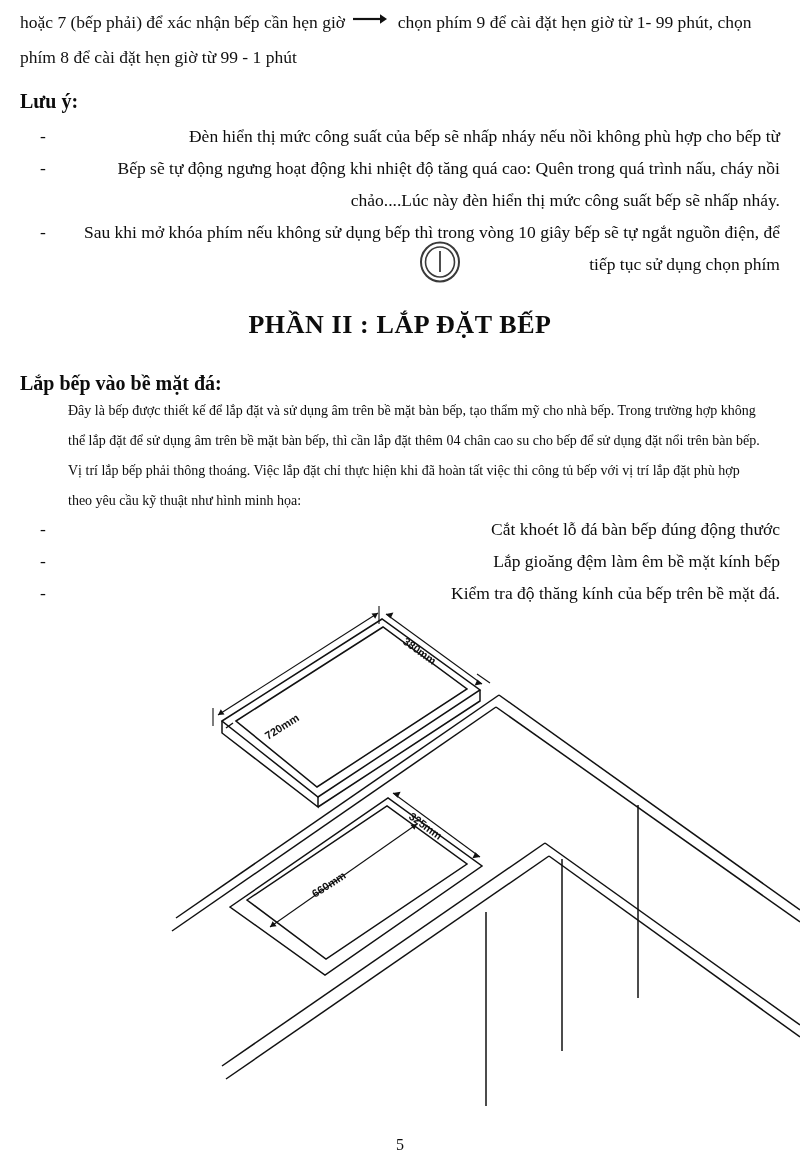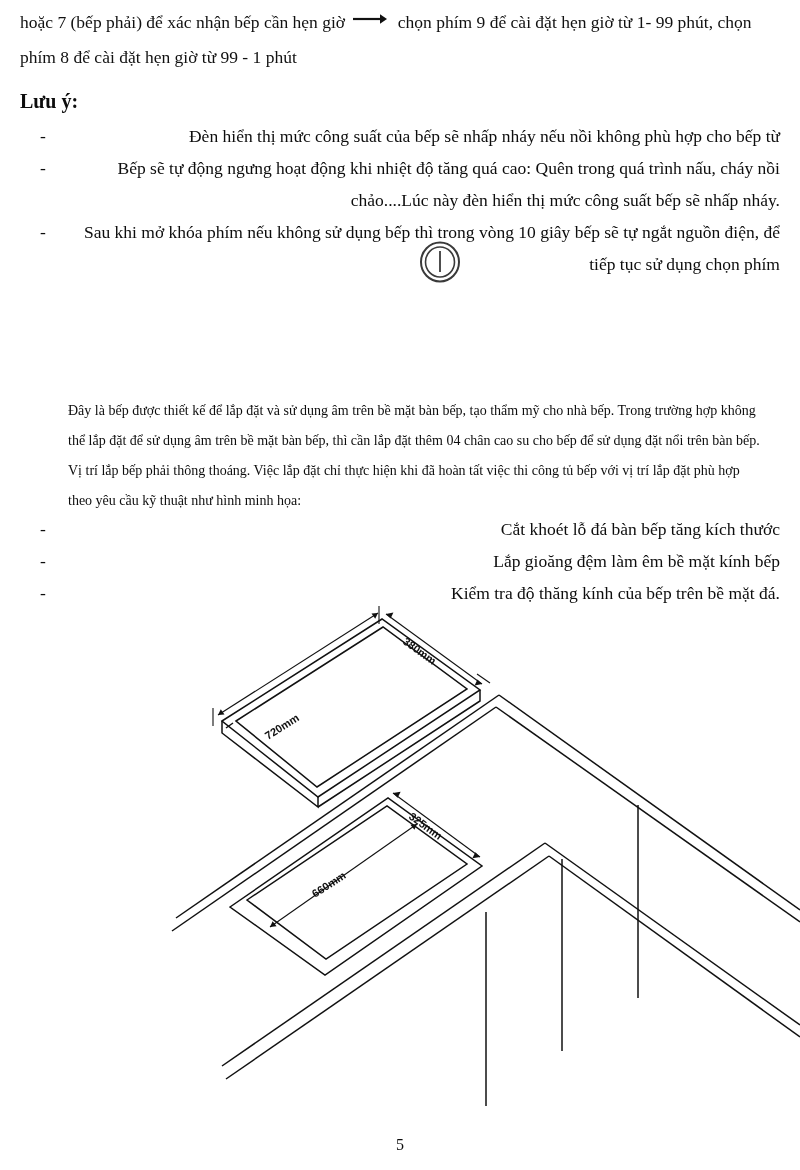--- a/index.html
+++ b/index.html
@@ -169,27 +169,29 @@
   </div>
 
   <div class="power-inline">
     <svg width="42" height="42" viewBox="0 0 42 42" aria-hidden="true">
       <ellipse cx="21" cy="21" rx="19" ry="19.5" fill="none" stroke="#3a3a3a" stroke-width="2"></ellipse>
       <ellipse cx="21" cy="21" rx="14.5" ry="15" fill="none" stroke="#3a3a3a" stroke-width="1.6"></ellipse>
       <line x1="21" y1="10" x2="21" y2="31" stroke="#3a3a3a" stroke-width="1.8"></line>
     </svg>
   </div>
 
-
+  <div class="heading">PHẦN II :  LẮP ĐẶT BẾP</div>
+
+  <div class="section-title" id="install-title">Lắp bếp vào bề mặt đá:</div>
   <div class="body-para">Đây là bếp được thiết kế để lắp đặt và sử dụng âm trên bề mặt bàn bếp, tạo thẩm mỹ cho nhà bếp. Trong trường hợp không thể lắp đặt để sử dụng âm trên bề mặt bàn bếp, thì cần lắp đặt thêm 04 chân cao su cho bếp để sử dụng đặt nổi trên bàn bếp. Vị trí lắp bếp phải thông thoáng. Việc lắp đặt chỉ thực hiện khi đã hoàn tất việc thi công tủ bếp với vị trí lắp đặt phù hợp theo yêu cầu kỹ thuật như hình minh họa:</div>
 
   <div class="bullet-list" id="steps-list">
     <div class="bullet-row">
       <span class="dash">-</span>
-      <span class="btext">Cắt khoét lỗ đá bàn bếp tăng kích thước</span>
+      <span class="btext">Cắt khoét lỗ đá bàn bếp đúng động thước</span>
     </div>
     <div class="bullet-row">
       <span class="dash">-</span>
       <span class="btext">Lắp gioăng đệm làm êm bề mặt kính bếp</span>
     </div>
     <div class="bullet-row">
       <span class="dash">-</span>
       <span class="btext">Kiểm tra độ thăng kính của bếp trên bề mặt đá.</span>
     </div>
   </div>

